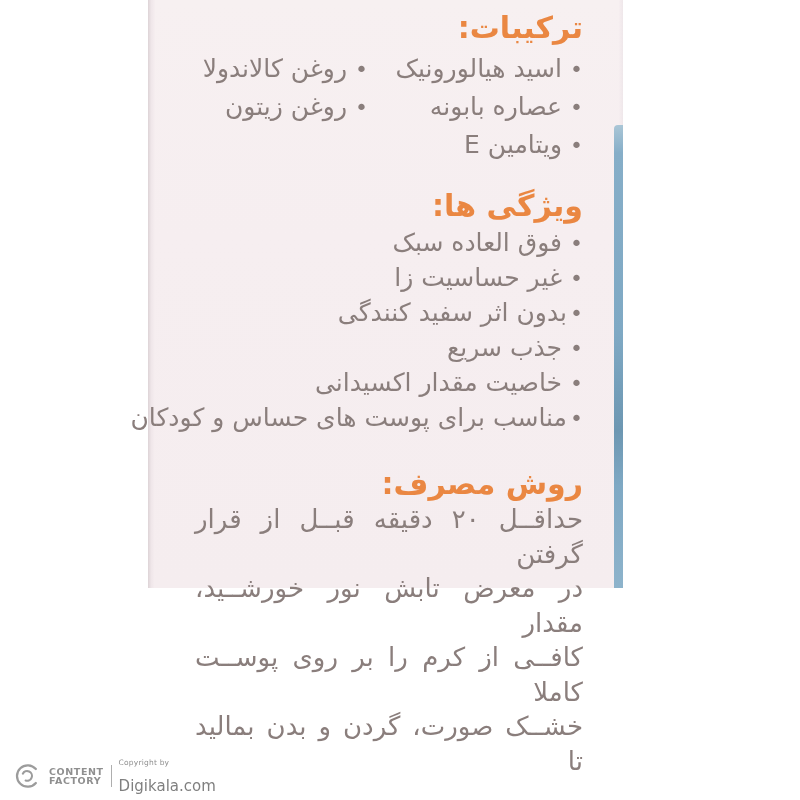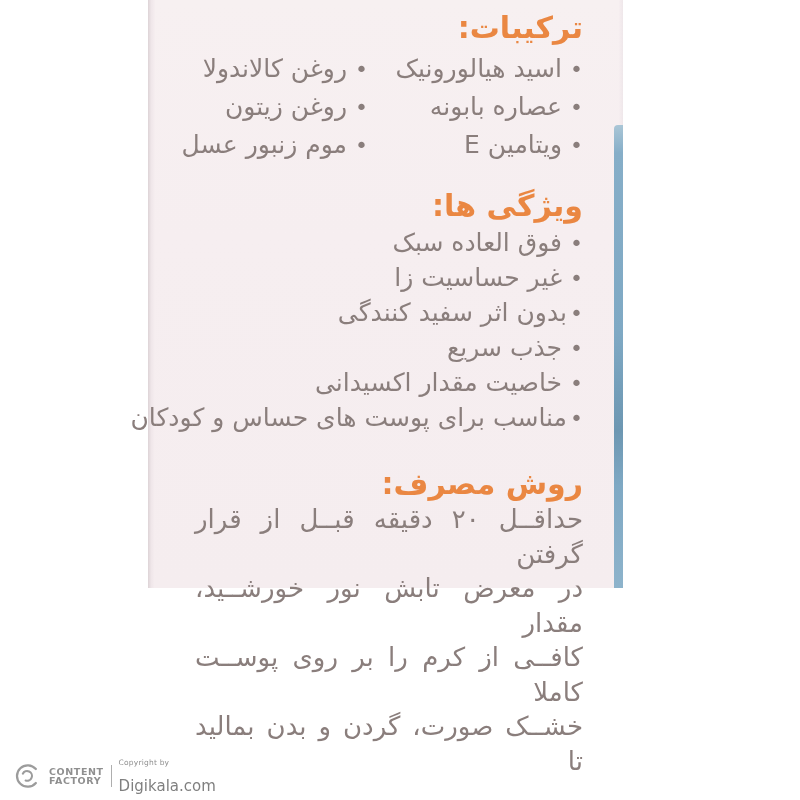--- a/index.html
+++ b/index.html
@@ -84,23 +84,20 @@
       </div>
       <div class="ing-cell">
         <span class="bullet">•</span><span>عصاره بابونه</span>
       </div>
       <div class="ing-cell">
         <span class="bullet">•</span><span>روغن زیتون</span>
       </div>
       <div class="ing-cell">
         <span class="bullet">•</span><span>ویتامین E</span>
       </div>
-      <div class="ing-cell">
-        <span class="bullet">•</span><span>موم زنبور عسل</span>
-      </div>
       <div class="ing-cell"></div>
     </div>
 
     <div class="section-heading heading-features">ویژگی ها:</div>
 
     <div class="feat-list">
       <div class="feat-item">
         <span class="bullet">•</span><span>فوق العاده سبک</span>
       </div>
       <div class="feat-item">

